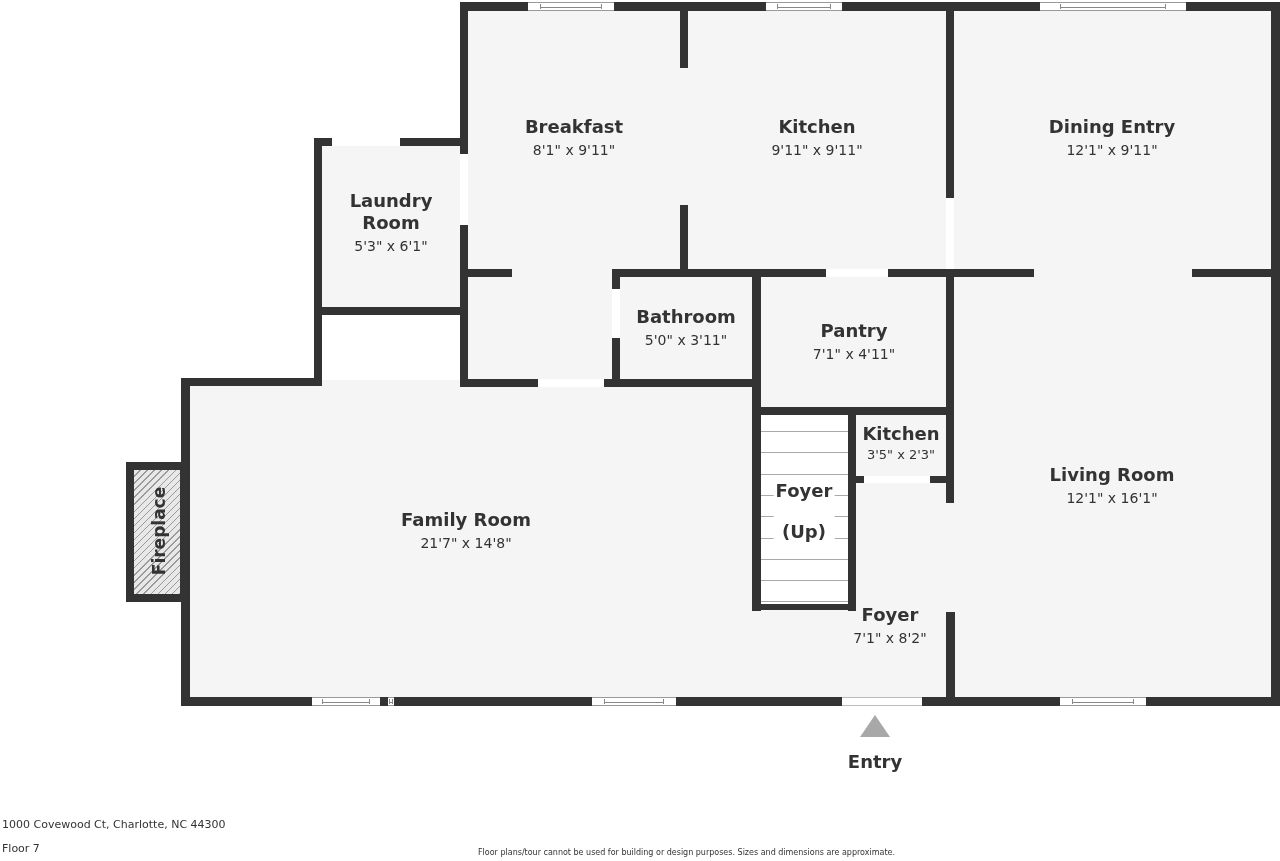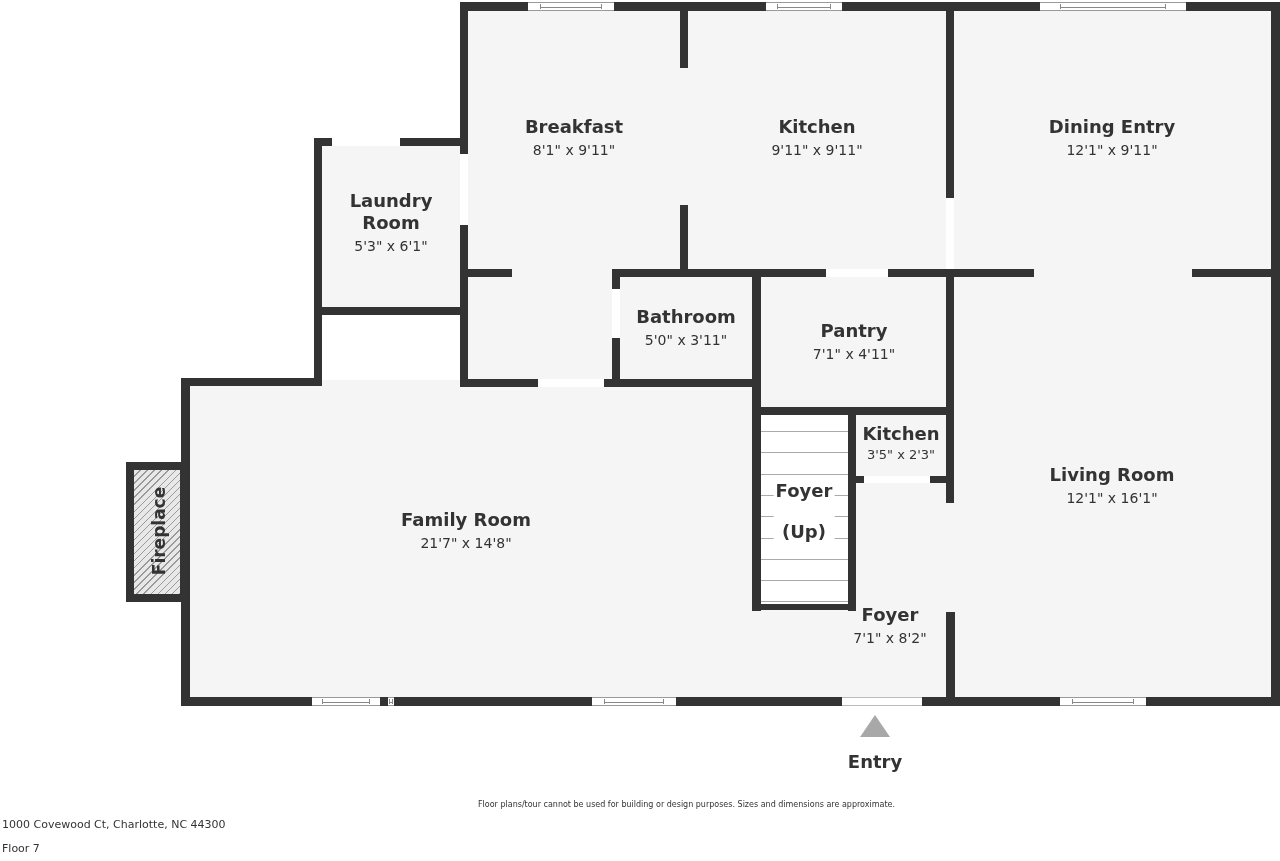--- a/index.html
+++ b/index.html
@@ -141,13 +141,13 @@
   <div class="room-dim">7'1" x 8'2"</div>
 </div>
 
 <div class="entry-arrow" style="left:860px;top:715px;"></div>
 <div class="room-label" style="left:875px;top:751px;text-align:right;">
   <div class="room-name">Entry</div>
 </div>
 
 <div class="footer-text" style="left:2px;top:818px;">1000 Covewood Ct, Charlotte, NC 44300</div>
 <div class="footer-text" style="left:2px;top:842px;">Floor 7</div>
-<div class="disclaimer" style="left:478px;top:800px;">Floor plans/tour cannot be used for building or design purposes. Sizes and dimensions are approximate.</div>
+<div class="disclaimer" style="left:478px;top:848px;">Floor plans/tour cannot be used for building or design purposes. Sizes and dimensions are approximate.</div>
 
 </body></html>

